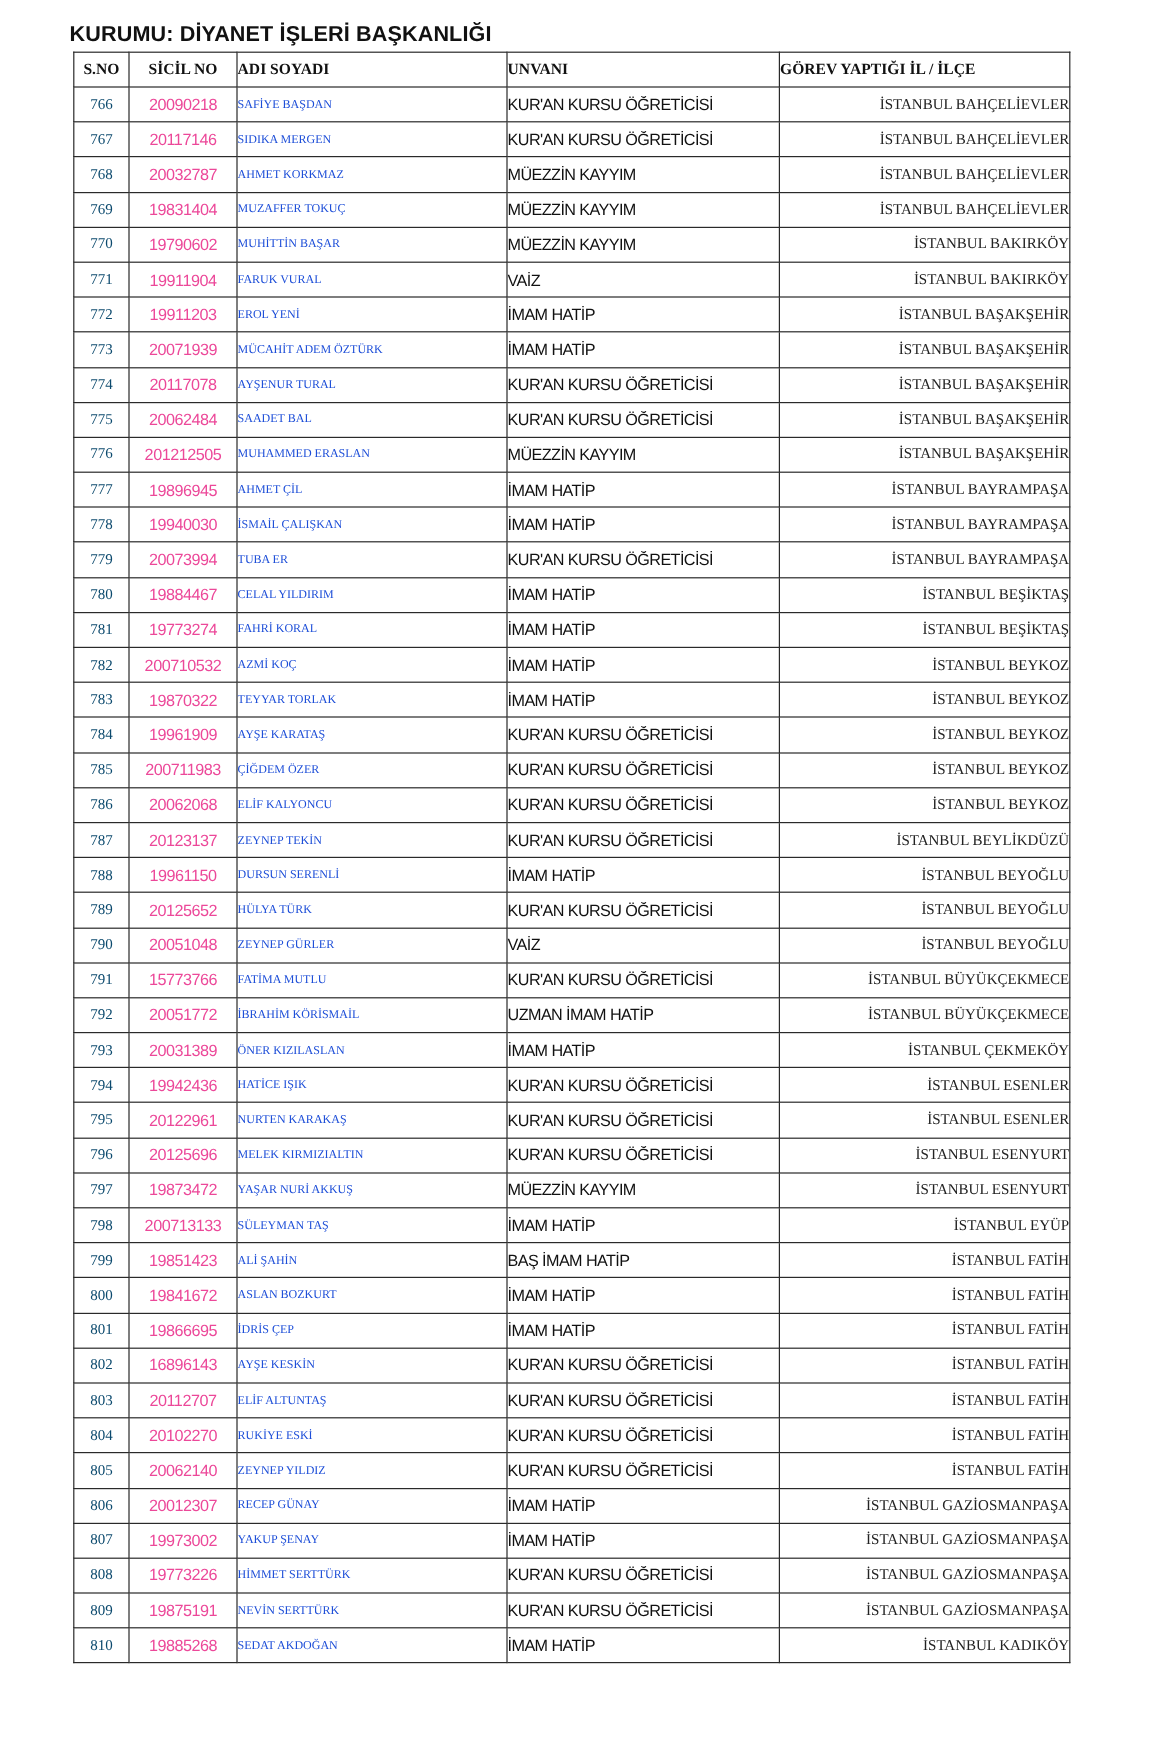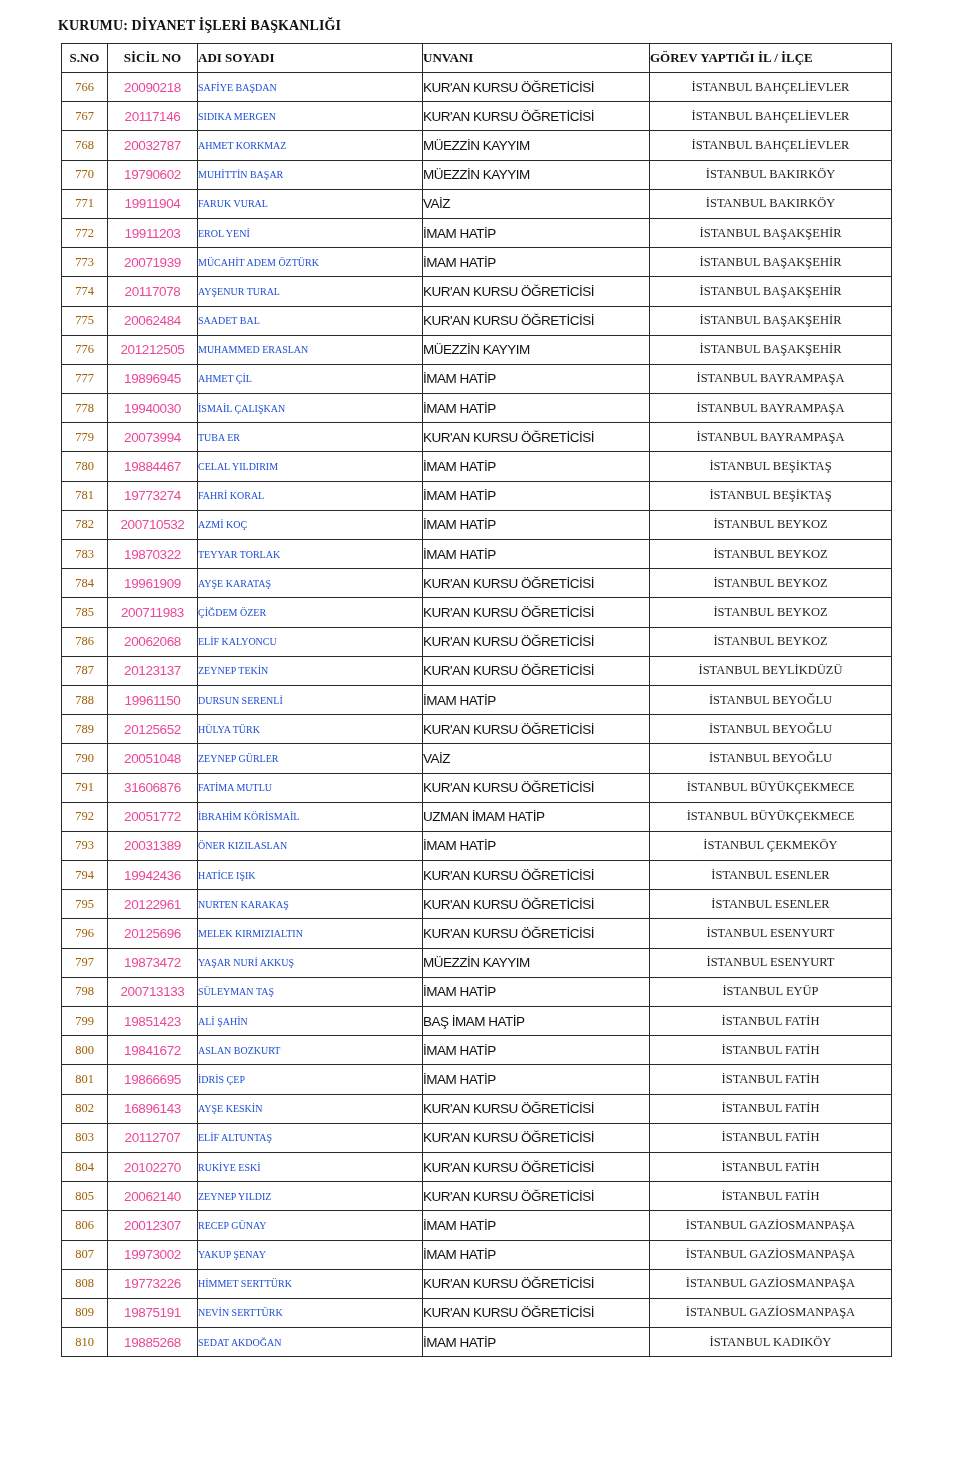--- a/index.html
+++ b/index.html
@@ -11,23 +11,23 @@
       width: 960px;
       height: 1470px;
       position: relative;
       overflow: hidden;
       color: #1a1a1a;
     }
     .doc-title {
       position: absolute;
       left: 58px;
       top: 18px;
-      font-family: Liberation Serif, serif;
+      font-family: Liberation Sans, sans-serif;
       font-weight: bold;
-      font-size: 14px;
+      font-size: 18px;
       letter-spacing: 0.1px;
       color: #111;
     }
     table.list {
       position: absolute;
       left: 61px;
       top: 43px;
       width: 830px;
       border-collapse: collapse;
       table-layout: fixed;
@@ -51,21 +51,21 @@
     col.c-sicil { width: 90px; }
     col.c-name { width: 225px; }
     col.c-title { width: 227px; }
     col.c-place { width: 242px; }
     th.h-no, th.h-sicil { text-align: center; margin-top: 32px; }
     th.h-name, th.h-title, th.h-place { text-align: left; padding-left: 3px; }
     td.no {
       text-align: center;
       font-family: "Liberation Serif", serif;
       font-size: 12.5px;
-      color: #a16207;
+      color: #0c4a6e;
     }
     td.sicil {
       text-align: center;
       font-family: "Liberation Sans", sans-serif;
       font-size: 13.5px;
       letter-spacing: -0.4px;
       transform-origin: center;
       color: #ec4899;
     }
     td.name {
@@ -77,21 +77,21 @@
     }
     td.title {
       text-align: left;
       padding-left: 2px;
       font-family: "Liberation Sans", sans-serif;
       font-size: 13.5px;
       letter-spacing: -0.5px;
       color: #111;
     }
     td.place {
-      text-align: center;
+      text-align: right;
       padding-left: 4px;
       font-family: "Liberation Serif", serif;
       font-size: 12.5px;
       color: #222;
     }
   </style>
 </head>
 <body>
 
 <div class="doc-title">KURUMU: DİYANET İŞLERİ BAŞKANLIĞI</div>
@@ -129,20 +129,27 @@
         <td class="place">İSTANBUL BAHÇELİEVLER</td>
       </tr>
       <tr>
         <td class="no">768</td>
         <td class="sicil">20032787</td>
         <td class="name">AHMET KORKMAZ</td>
         <td class="title">MÜEZZİN KAYYIM</td>
         <td class="place">İSTANBUL BAHÇELİEVLER</td>
       </tr>
       <tr>
+        <td class="no">769</td>
+        <td class="sicil">19831404</td>
+        <td class="name">MUZAFFER TOKUÇ</td>
+        <td class="title">MÜEZZİN KAYYIM</td>
+        <td class="place">İSTANBUL BAHÇELİEVLER</td>
+      </tr>
+      <tr>
         <td class="no">770</td>
         <td class="sicil">19790602</td>
         <td class="name">MUHİTTİN BAŞAR</td>
         <td class="title">MÜEZZİN KAYYIM</td>
         <td class="place">İSTANBUL BAKIRKÖY</td>
       </tr>
       <tr>
         <td class="no">771</td>
         <td class="sicil">19911904</td>
         <td class="name">FARUK VURAL</td>
@@ -277,21 +284,21 @@
       </tr>
       <tr>
         <td class="no">790</td>
         <td class="sicil">20051048</td>
         <td class="name">ZEYNEP GÜRLER</td>
         <td class="title">VAİZ</td>
         <td class="place">İSTANBUL BEYOĞLU</td>
       </tr>
       <tr>
         <td class="no">791</td>
-        <td class="sicil">31606876</td>
+        <td class="sicil">15773766</td>
         <td class="name">FATİMA MUTLU</td>
         <td class="title">KUR'AN KURSU ÖĞRETİCİSİ</td>
         <td class="place">İSTANBUL BÜYÜKÇEKMECE</td>
       </tr>
       <tr>
         <td class="no">792</td>
         <td class="sicil">20051772</td>
         <td class="name">İBRAHİM KÖRİSMAİL</td>
         <td class="title">UZMAN İMAM HATİP</td>
         <td class="place">İSTANBUL BÜYÜKÇEKMECE</td>

